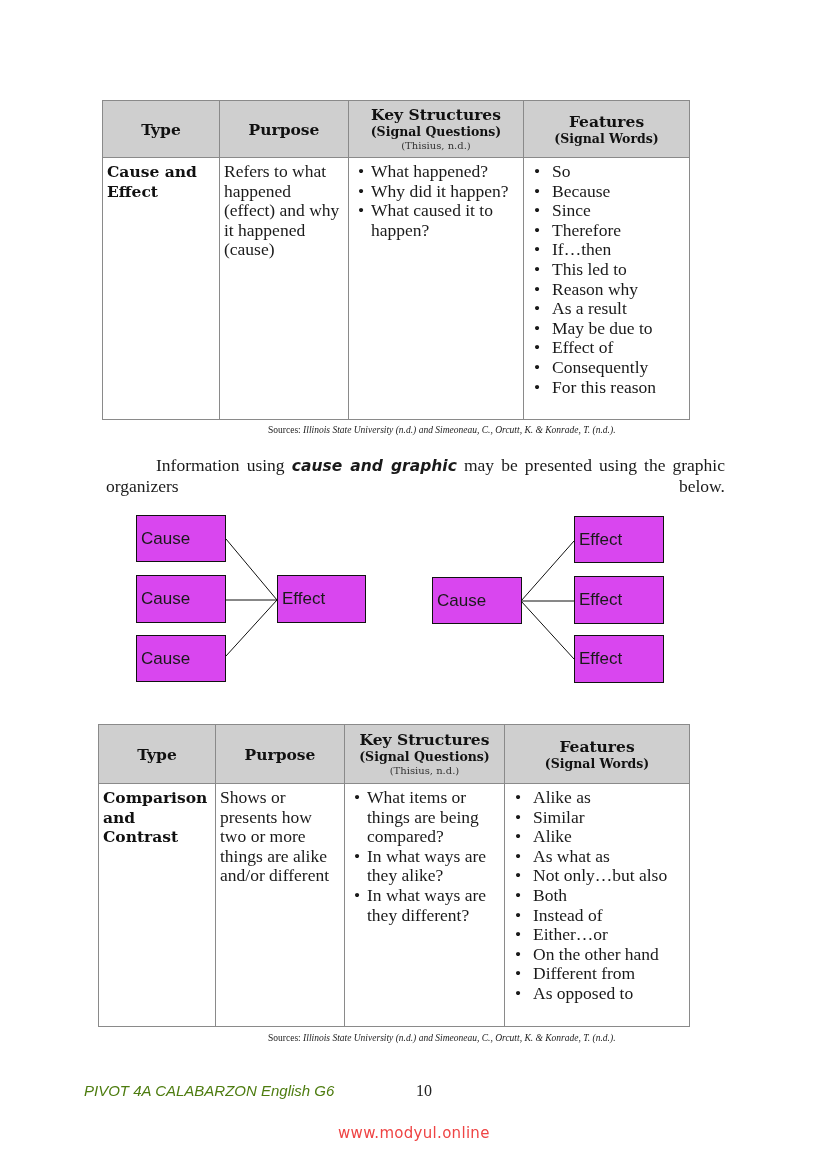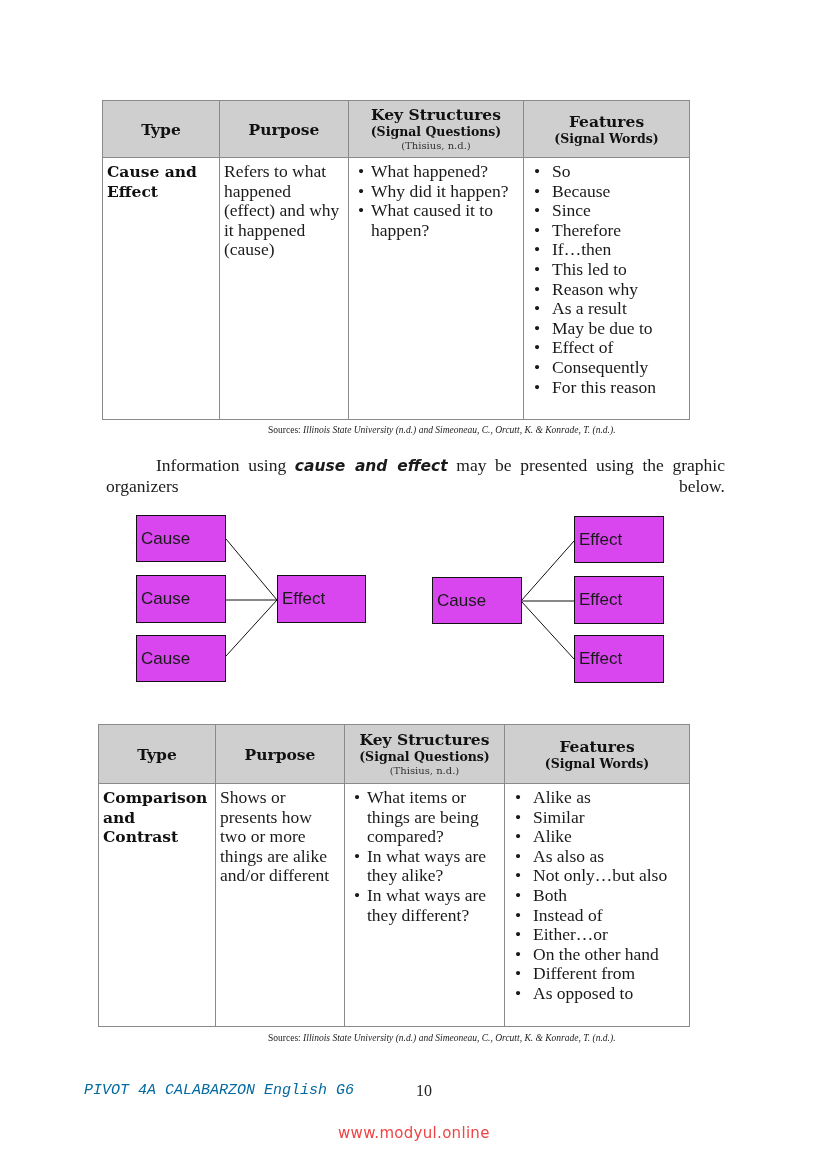--- a/index.html
+++ b/index.html
@@ -28,21 +28,21 @@
           font-family: "Liberation Serif", "DejaVu Serif", serif; font-size: 17.5px; line-height: 20px; color: #1a1a1a;
           text-align: justify; }
   .para .first { display: block; text-indent: 50px; text-align: justify; text-align-last: justify; }
   .para b { font-family: "DejaVu Sans", sans-serif; font-style: italic; font-weight: bold; font-size: 15.5px; }
 
   .box { position: absolute; border: 1px solid #111; background: #d946ef; box-sizing: border-box;
          font-family: Liberation Sans, sans-serif; font-size: 17px; color: #1a1a1a;
          padding-left: 4px; display: flex; align-items: center; }
   svg.lines { position: absolute; left: 0; top: 0; width: 826px; height: 1169px; pointer-events: none; }
 
-  .footer-left { position: absolute; left: 84px; top: 1082px; font-family: Liberation Mono, monospace; font-style: italic; font-size: 15px; color: #0369a1; }
+  .footer-left { position: absolute; left: 84px; top: 1082px; font-family: Liberation Sans, sans-serif; font-style: italic; font-size: 15px; color: #4d7c0f; }
   .footer-num { position: absolute; left: 416px; top: 1082px; font-family: "Liberation Serif", serif; font-size: 16px; color: #222; }
   .watermark { position: absolute; left: 338px; top: 1124px; font-family: "DejaVu Sans", sans-serif; font-size: 15px; color: #ef4444; letter-spacing: 0.3px; }
 </style>
 </head>
 <body>
 
 <table class="tbl" style="left:102px; top:100px; width:587px;">
   <colgroup>
       <col style="width:117px">
       <col style="width:129px">
@@ -94,21 +94,21 @@
     </td>
   </tr>
 </tbody>
   </table>
 <div class="sources" style="left:268px; top:425px;">
   <span>Sources:</span>
   <i>Illinois State University (n.d.) and Simeoneau, C., Orcutt, K. &amp; Konrade, T. (n.d.).</i>
 </div>
 
 <div class="para">
-  <span class="first"><span>Information using </span><b>cause and effect</b><span> may be presented using the graphic organizers below.</span></span>
+  <span class="first"><span>Information using </span><b>cause and graphic</b><span> may be presented using the graphic organizers below.</span></span>
 </div>
 
 <svg class="lines">
   <g stroke="#111" stroke-width="1" fill="none">
     <line x1="226" y1="539" x2="277" y2="600"></line>
     <line x1="226" y1="600" x2="277" y2="600"></line>
     <line x1="226" y1="656" x2="277" y2="600"></line>
     <line x1="521" y1="601" x2="574" y2="541"></line>
     <line x1="521" y1="601" x2="574" y2="601"></line>
     <line x1="521" y1="601" x2="574" y2="659"></line>
@@ -162,21 +162,21 @@
         <li>What items or things are being compared?</li>
         <li>In what ways are they alike?</li>
         <li>In what ways are they different?</li>
       </ul>
     </td>
     <td>
       <ul class="f">
         <li>Alike as</li>
         <li>Similar</li>
         <li>Alike</li>
-        <li>As also as</li>
+        <li>As what as</li>
         <li>Not only…but also</li>
         <li>Both</li>
         <li>Instead of</li>
         <li>Either…or</li>
         <li>On the other hand</li>
         <li>Different from</li>
         <li>As opposed to</li>
       </ul>
     </td>
   </tr>

